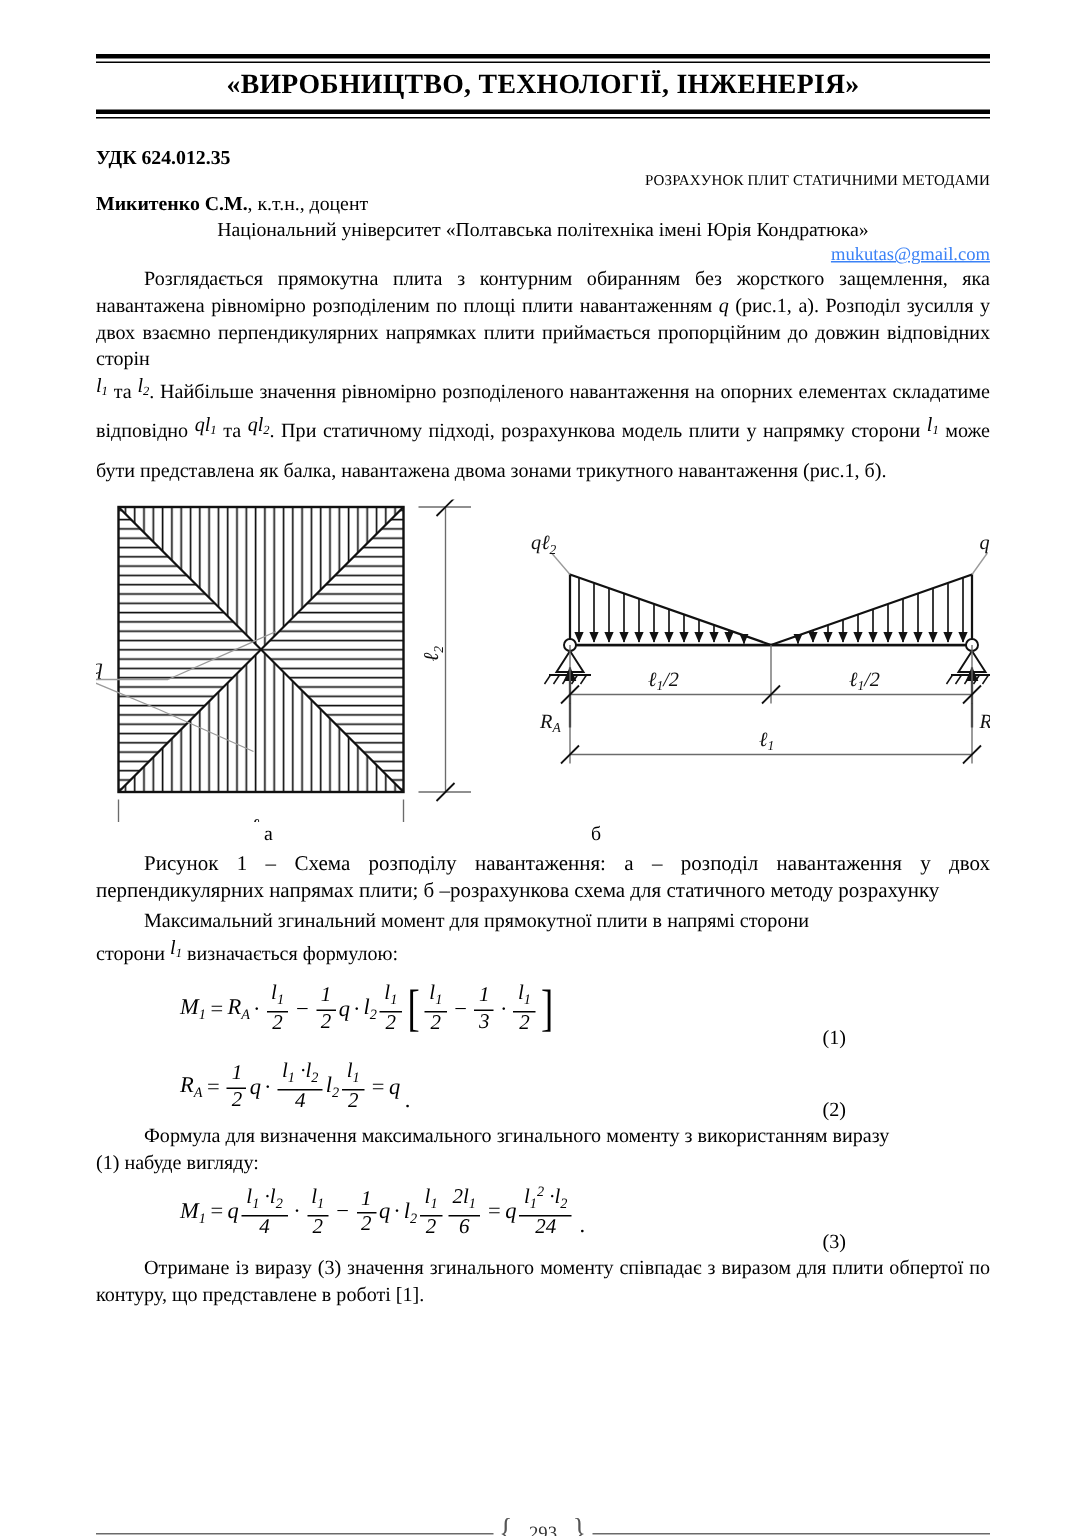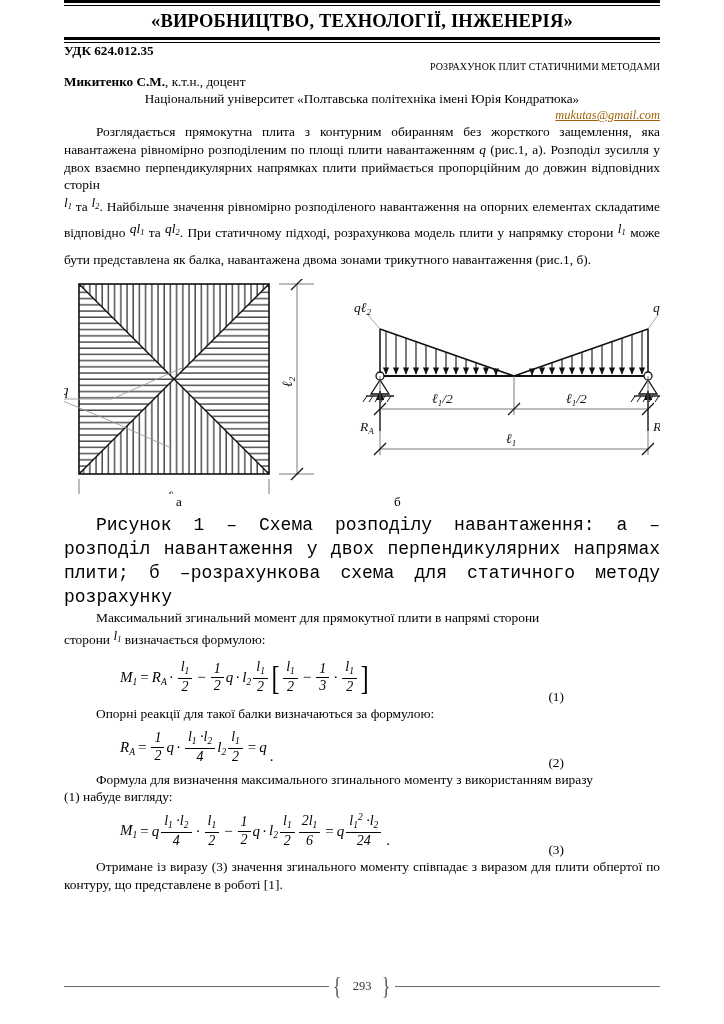--- a/index.html
+++ b/index.html
@@ -19,20 +19,21 @@
   .page {
     position: relative;
     width: 724px;
     height: 1024px;
     box-sizing: border-box;
     padding: 0 64px;
   }
 
   
   .runhead {
+    margin-top: 36px;
   }
   .rule-thick {
     height: 3px;
     background: #000;
     width: 100%;
   }
   .rule-thin {
     height: 1px;
     background: #000;
     width: 100%;
@@ -44,20 +45,21 @@
     font-weight: bold;
     letter-spacing: 0.2px;
     padding: 5px 0 5px 0;
     white-space: nowrap;
   }
 
   
   .udk {
     font-size: 13.2px;
     font-weight: bold;
+    margin-top: 18px;
   }
   .art-title {
     text-align: right;
     font-size: 10px;
     margin-top: 2px;
     letter-spacing: .1px;
   }
   .author {
     text-align: left;
     font-size: 13.2px;
@@ -68,22 +70,21 @@
     text-align: center;
     font-size: 13.2px;
     margin-top: 1px;
   }
   .email {
     text-align: right;
     font-size: 12.4px;
     margin-top: 1px;
   }
   .email span {
-    font-style: italic;
-    color: #a16207;
+    color: #3b82f6;
     text-decoration: underline;
   }
 
   
   p.body {
     font-size: 13.4px;
     line-height: 1.33;
     text-align: justify;
     text-indent: 32px;
     margin: 0;
@@ -116,26 +117,25 @@
     margin-top: 6px;
   }
   .sublabels {
     position: relative;
     height: 18px;
     font-size: 13.2px;
   }
   .sublabels span { position: absolute; }
 
   .caption {
-    font-size: 18px;
+    font-size: 14px;
     line-height: 1.33;
     text-align: justify;
     text-indent: 32px;
     margin: 2px 0 0 0;
-    font-family: Liberation Mono, monospace;
   }
 
   
   .eq-row {
     position: relative;
     height: 50px;
     margin-top: 2px;
   }
   .eq-row.e2 { height: 46px; }
   .eq {
@@ -457,21 +457,20 @@
       <span class="frac">
           <span class="num">l<sub class="s">1</sub></span>
           <span class="bar"></span>
           <span class="den">2</span>
         </span>
       <span class="brk">]</span>
     </div>
     <div class="eqnum">(1)</div>
   </div>
 
-  <p class="body noind"><span style="display:inline-block;width:32px"></span><span>Опорні реакції для такої балки визначаються за формулою:</span></p>
 
   <div class="eq-row e2">
     <div class="eq">
       <span>R<sub class="s">A</sub></span>
       <span class="op">=</span>
       <span class="frac">
           <span class="num">1</span>
           <span class="bar"></span>
           <span class="den">2</span>
         </span>

